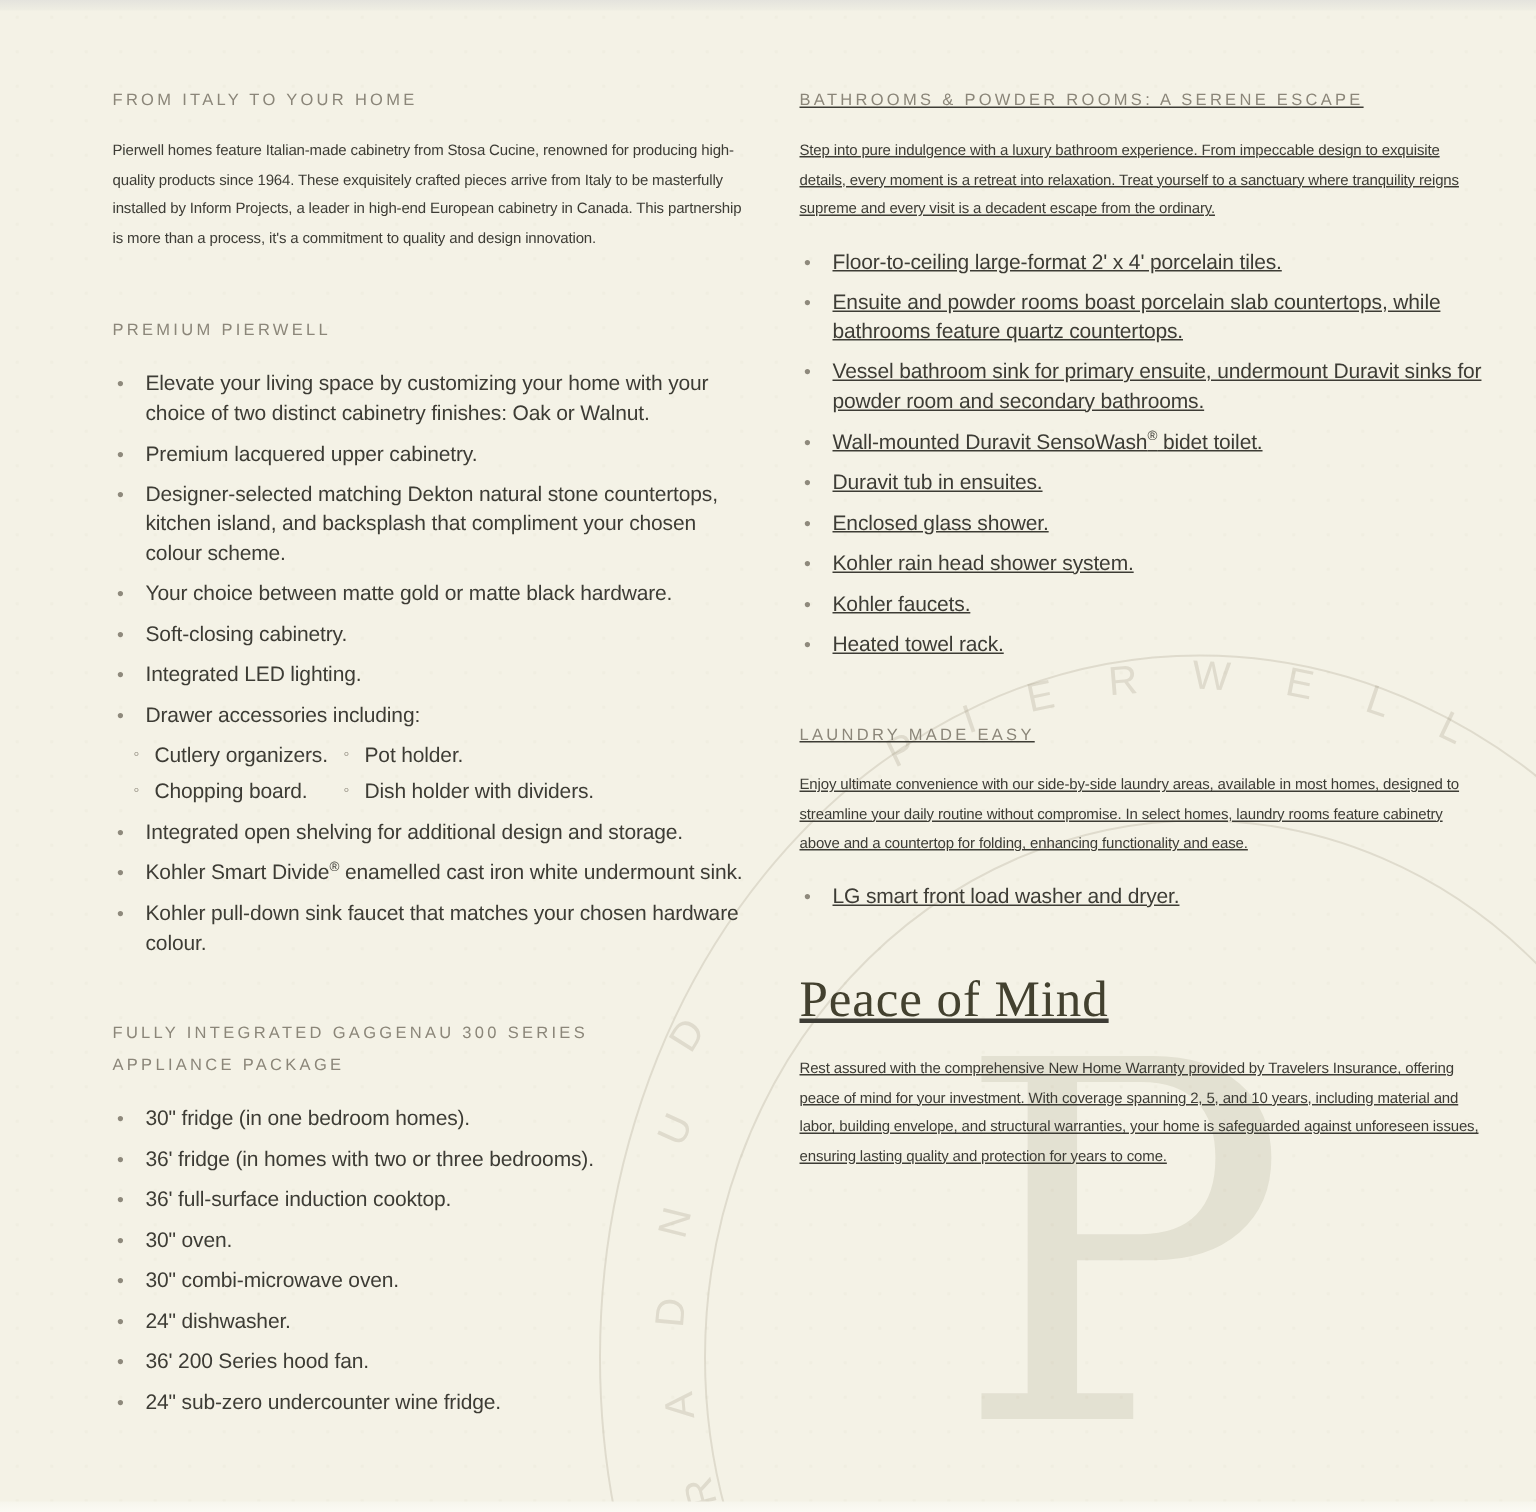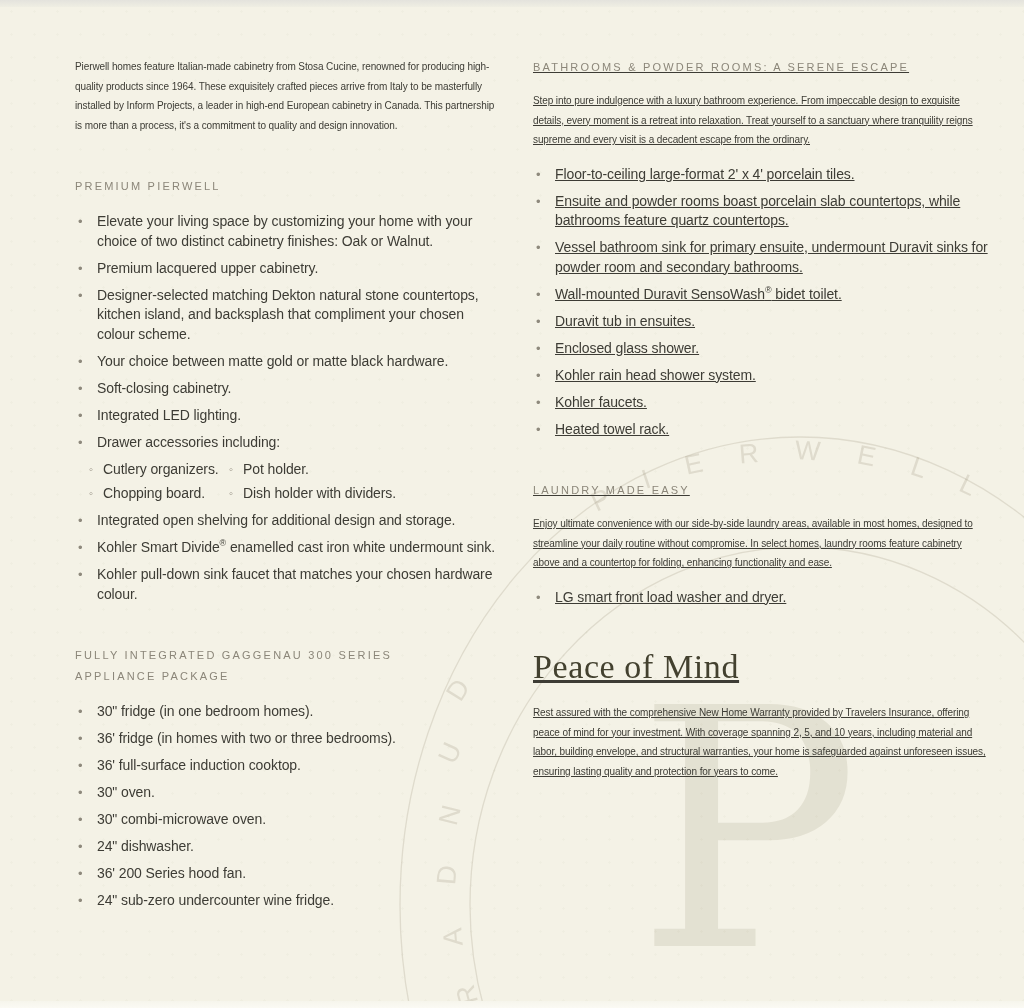--- a/index.html
+++ b/index.html
@@ -66,20 +66,21 @@
       <text x="467" y="1004" transform="rotate(-105 467 995)">R</text>
     </g>
     <text x="636" y="946" font-family="DejaVu Serif, Liberation Serif, serif" font-size="332" fill="rgba(139,131,104,0.155)">P</text>
   </svg>
 
   <div class="edge-top"></div>
   <div class="edge-bottom"></div>
 
   <div class="col col-left">
       <section class="section">
+        <h3 class="kicker">FROM ITALY TO YOUR HOME</h3>
         <p class="para">Pierwell homes feature Italian-made cabinetry from Stosa Cucine, renowned for producing high-quality products since 1964. These exquisitely crafted pieces arrive from Italy to be masterfully installed by Inform Projects, a leader in high-end European cabinetry in Canada. This partnership is more than a process, it's a commitment to quality and design innovation.</p>
       </section>
       <section class="section">
         <h3 class="kicker">PREMIUM PIERWELL</h3>
         <ul class="bullets">
           <li><span class="dot">•</span>Elevate your living space by customizing your home with your choice of two distinct cabinetry finishes: Oak or Walnut.</li>
           <li><span class="dot">•</span>Premium lacquered upper cabinetry.</li>
           <li><span class="dot">•</span>Designer-selected matching Dekton natural stone countertops, kitchen island, and backsplash that compliment your chosen colour scheme.</li>
           <li><span class="dot">•</span>Your choice between matte gold or matte black hardware.</li>
           <li><span class="dot">•</span>Soft-closing cabinetry.</li>

